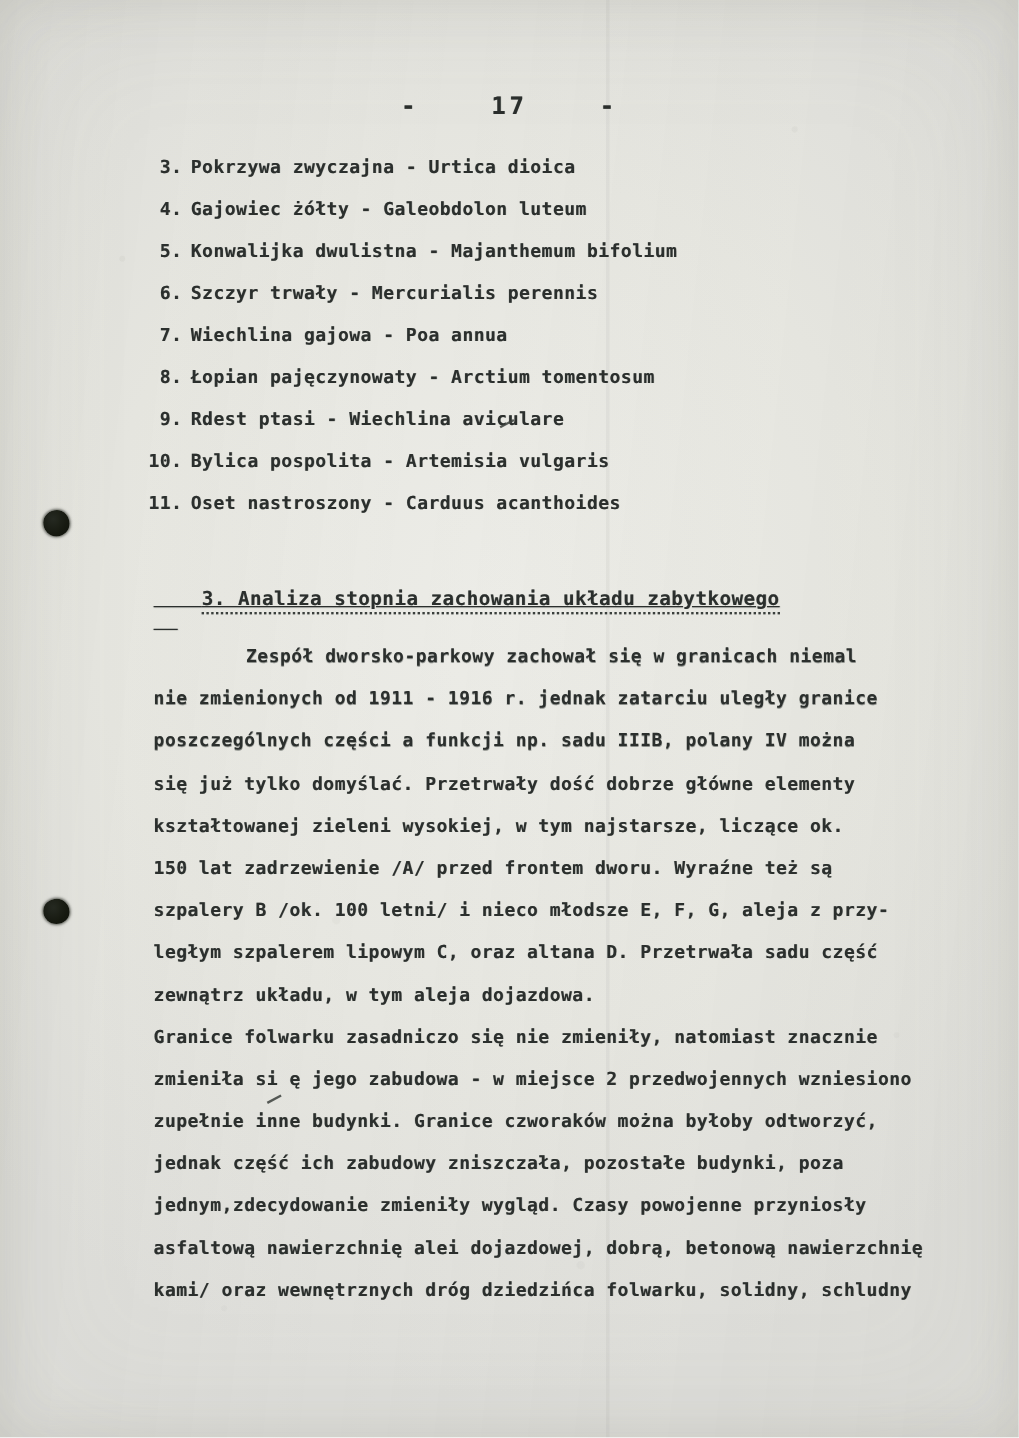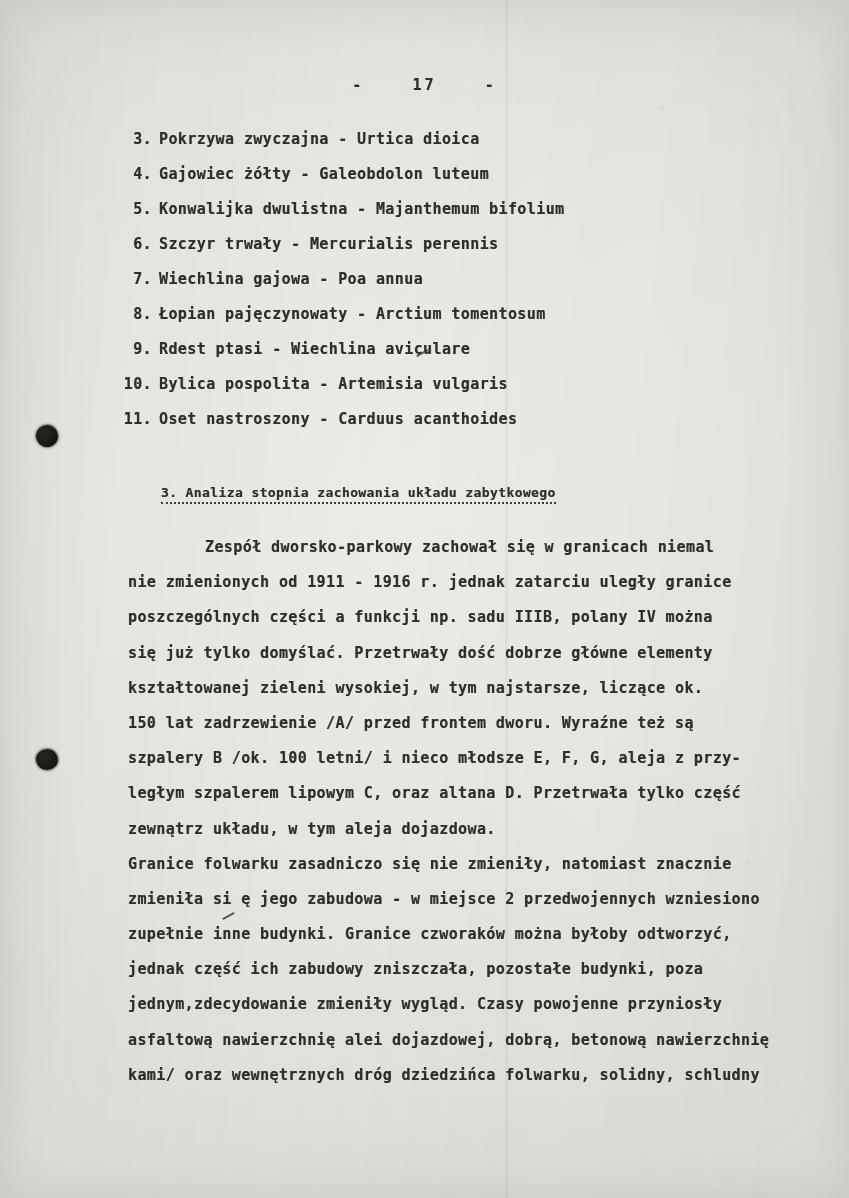--- a/index.html
+++ b/index.html
@@ -63,21 +63,21 @@
       -0.3px 0.2px 0 rgba(70,76,72,0.22);
     -webkit-font-smoothing: antialiased;
   }
 
   .page-num {
     position: absolute;
     top: 76px;
     left: 0;
     width: 849px;
     text-align: center;
-    font-size: 15px;
+    font-size: 20px;
     letter-spacing: 3px;
   }
 
   .list {
     position: absolute;
     top: 130px;
     left: 118px;
     width: 700px;
   }
   .list-item {
@@ -93,21 +93,22 @@
   }
   .li-text {
     margin-left: 7px;
     flex: 0 0 auto;
   }
 
   .section-head {
     position: absolute;
     top: 470px;
     left: 128px;
-    font-size: 13px;
+    font-size: 16px;
+    text-decoration: underline;
   }
   .section-head .under {
     border-bottom: 2px dotted #3a3f3c;
     padding-bottom: 2px;
   }
 
   .body {
     position: absolute;
     top: 518px;
     left: 128px;
@@ -193,21 +194,21 @@
   </div>
 
   <div class="body">
     <div class="typed body-line indent">Zespół dworsko-parkowy zachował się w granicach niemal</div>
     <div class="typed body-line">nie zmienionych od 1911 - 1916 r. jednak zatarciu uległy granice</div>
     <div class="typed body-line">poszczególnych części a funkcji np. sadu IIIB, polany IV można</div>
     <div class="typed body-line">się już tylko domyślać. Przetrwały dość dobrze główne elementy</div>
     <div class="typed body-line">kształtowanej zieleni wysokiej, w tym najstarsze, liczące ok.</div>
     <div class="typed body-line">150 lat zadrzewienie /A/ przed frontem dworu. Wyraźne też są</div>
     <div class="typed body-line">szpalery B /ok. 100 letni/ i nieco młodsze E, F, G, aleja z przy-</div>
-    <div class="typed body-line">ległym szpalerem lipowym C, oraz altana D. Przetrwała tylko część</div>
+    <div class="typed body-line">ległym szpalerem lipowym C, oraz altana D. Przetrwała sadu część</div>
     <div class="typed body-line">zewnątrz układu, w tym aleja dojazdowa.</div>
     <div class="typed body-line">Granice folwarku zasadniczo się nie zmieniły, natomiast znacznie</div>
     <div class="typed body-line">zmieniła si ę jego zabudowa - w miejsce 2 przedwojennych wzniesiono</div>
     <div class="typed body-line">zupełnie inne budynki. Granice czworaków można byłoby odtworzyć,</div>
     <div class="typed body-line">jednak część ich zabudowy zniszczała, pozostałe budynki, poza</div>
     <div class="typed body-line">jednym,zdecydowanie zmieniły wygląd. Czasy powojenne przyniosły</div>
     <div class="typed body-line">asfaltową nawierzchnię alei dojazdowej, dobrą, betonową nawierzchnię</div>
     <div class="typed body-line">kami/ oraz wewnętrznych dróg dziedzińca folwarku, solidny, schludny</div>
   </div>
 

